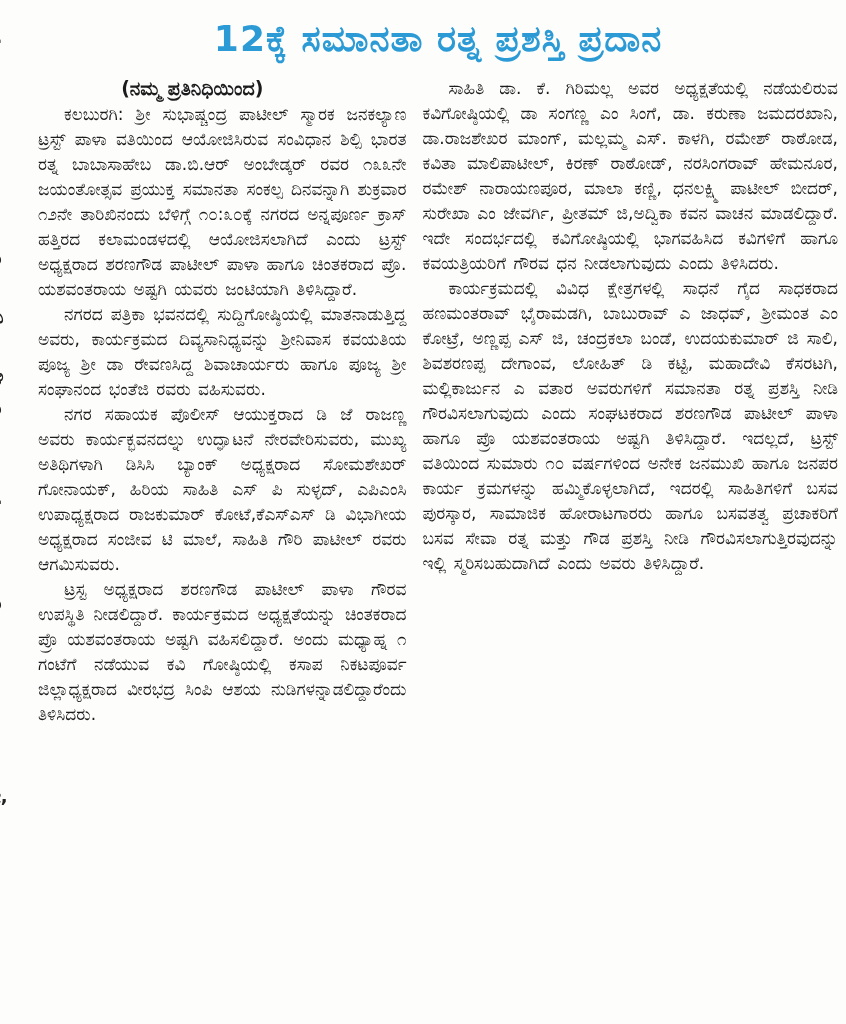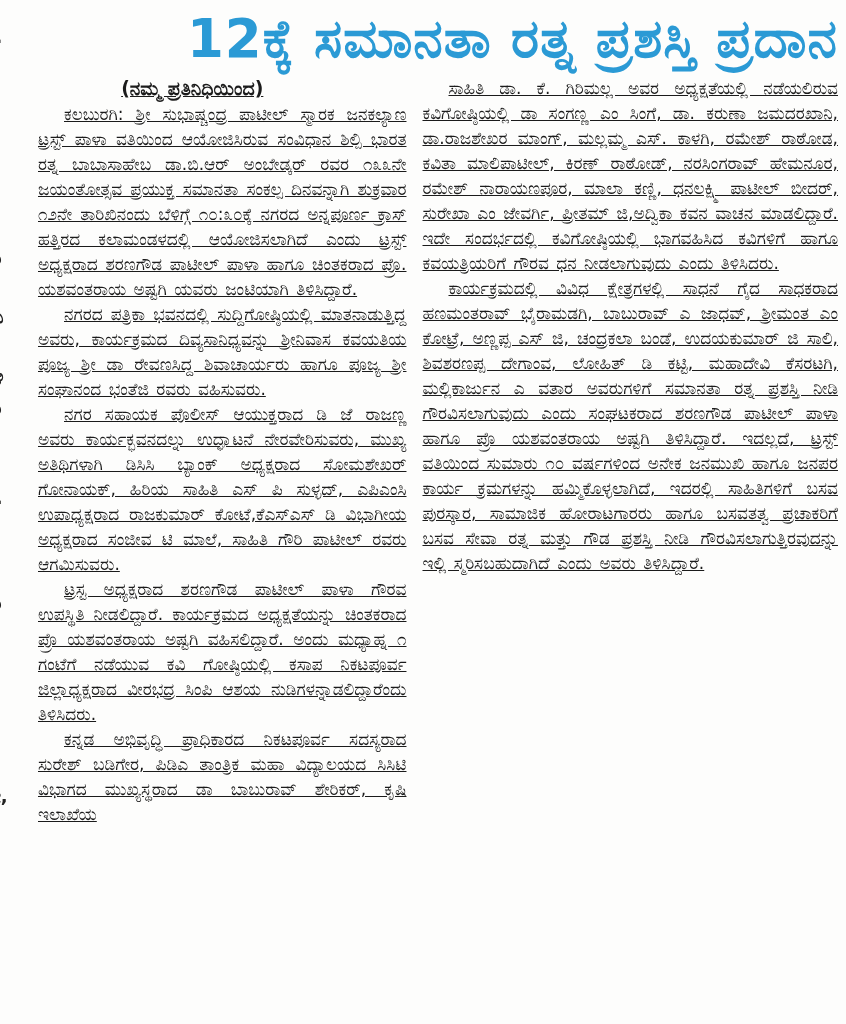--- a/index.html
+++ b/index.html
@@ -36,33 +36,33 @@
   }
   .content {
     position: absolute;
     left: 38px;
     right: 8px;
     top: 6px;
   }
   .headline {
     margin: 0;
     padding: 2px 0 4px 0;
-    text-align: right;
-    font-size: 53px;
+    text-align: center;
+    font-size: 36px;
     line-height: 62px;
     font-weight: bold;
     letter-spacing: 1px;
     white-space: nowrap;
   }
   .columns {
     display: flex;
     gap: 16px;
     margin-top: 2px;
   }
-  .col { text-align: justify; text-decoration: underline; }
+  .col { text-align: justify; }
   .col-left  { width: 47%; }
   .col-right { width: 53%; }
   .byline {
     text-align: center;
     font-weight: bold;
     font-size: 19px;
     line-height: 25px;
     padding-right: 60px;
     margin-bottom: 1px;
     white-space: nowrap;
@@ -123,21 +123,20 @@
     <h1 class="headline" id="headline" style="color: rgb(43, 154, 213);">12ಕ್ಕೆ ಸಮಾನತಾ ರತ್ನ ಪ್ರಶಸ್ತಿ ಪ್ರದಾನ</h1>
 
     <div class="columns">
 
       <div class="col col-left">
         <div class="byline">(ನಮ್ಮ ಪ್ರತಿನಿಧಿಯಿಂದ)</div>
         <p>ಕಲಬುರಗಿ: ಶ್ರೀ ಸುಭಾಷ್ಚಂದ್ರ ಪಾಟೀಲ್ ಸ್ಮಾರಕ ಜನಕಲ್ಯಾಣ ಟ್ರಸ್ಟ್ ಪಾಳಾ ವತಿಯಿಂದ ಆಯೋಜಿಸಿರುವ ಸಂವಿಧಾನ ಶಿಲ್ಪಿ ಭಾರತ ರತ್ನ ಬಾಬಾಸಾಹೇಬ ಡಾ.ಬಿ.ಆರ್ ಅಂಬೇಡ್ಕರ್ ರವರ ೧೩೩ನೇ ಜಯಂತೋತ್ಸವ ಪ್ರಯುಕ್ತ ಸಮಾನತಾ ಸಂಕಲ್ಪ ದಿನವನ್ನಾಗಿ ಶುಕ್ರವಾರ ೧೨ನೇ ತಾರಿಖಿನಂದು ಬೆಳಿಗ್ಗೆ ೧೦:೩೦ಕ್ಕೆ ನಗರದ ಅನ್ನಪೂರ್ಣ ಕ್ರಾಸ್ ಹತ್ತಿರದ ಕಲಾಮಂಡಳದಲ್ಲಿ ಆಯೋಜಿಸಲಾಗಿದೆ ಎಂದು ಟ್ರಸ್ಟ್ ಅಧ್ಯಕ್ಷರಾದ ಶರಣಗೌಡ ಪಾಟೀಲ್ ಪಾಳಾ ಹಾಗೂ ಚಿಂತಕರಾದ ಪ್ರೊ. ಯಶವಂತರಾಯ ಅಷ್ಟಗಿ ಯವರು ಜಂಟಿಯಾಗಿ ತಿಳಿಸಿದ್ದಾರೆ.</p>
         <p>ನಗರದ ಪತ್ರಿಕಾ ಭವನದಲ್ಲಿ ಸುದ್ದಿಗೋಷ್ಠಿಯಲ್ಲಿ ಮಾತನಾಡುತ್ತಿದ್ದ ಅವರು, ಕಾರ್ಯಕ್ರಮದ ದಿವ್ಯಸಾನಿಧ್ಯವನ್ನು ಶ್ರೀನಿವಾಸ ಕವಯತಿಯ ಪೂಜ್ಯ ಶ್ರೀ ಡಾ ರೇವಣಸಿದ್ದ ಶಿವಾಚಾರ್ಯರು ಹಾಗೂ ಪೂಜ್ಯ ಶ್ರೀ ಸಂಘಾನಂದ ಭಂತೆಜಿ ರವರು ವಹಿಸುವರು.</p>
         <p>ನಗರ ಸಹಾಯಕ ಪೊಲೀಸ್ ಆಯುಕ್ತರಾದ ಡಿ ಜೆ ರಾಜಣ್ಣ ಅವರು ಕಾರ್ಯಕ್ಭವನದಲ್ನು ಉದ್ಘಾಟನೆ ನೇರವೇರಿಸುವರು, ಮುಖ್ಯ ಅತಿಥಿಗಳಾಗಿ ಡಿಸಿಸಿ ಬ್ಯಾಂಕ್ ಅಧ್ಯಕ್ಷರಾದ ಸೋಮಶೇಖರ್ ಗೋನಾಯಕ್, ಹಿರಿಯ ಸಾಹಿತಿ ಎಸ್ ಪಿ ಸುಳ್ಳದ್, ಎಪಿಎಂಸಿ ಉಪಾಧ್ಯಕ್ಷರಾದ ರಾಜಕುಮಾರ್ ಕೋಟೆ,ಕೆಎಸ್‌ಎಸ್ ಡಿ ವಿಭಾಗೀಯ ಅಧ್ಯಕ್ಷರಾದ ಸಂಜೀವ ಟಿ ಮಾಲೆ, ಸಾಹಿತಿ ಗೌರಿ ಪಾಟೀಲ್ ರವರು ಆಗಮಿಸುವರು.</p>
         <p>ಟ್ರಸ್ಟ ಅಧ್ಯಕ್ಷರಾದ ಶರಣಗೌಡ ಪಾಟೀಲ್ ಪಾಳಾ ಗೌರವ ಉಪಸ್ಥಿತಿ ನೀಡಲಿದ್ದಾರೆ. ಕಾರ್ಯಕ್ರಮದ ಅಧ್ಯಕ್ಷತೆಯನ್ನು ಚಿಂತಕರಾದ ಪ್ರೊ ಯಶವಂತರಾಯ ಅಷ್ಟಗಿ ವಹಿಸಲಿದ್ದಾರೆ. ಅಂದು ಮಧ್ಯಾಹ್ನ ೧ ಗಂಟೆಗೆ ನಡೆಯುವ ಕವಿ ಗೋಷ್ಠಿಯಲ್ಲಿ ಕಸಾಪ ನಿಕಟಪೂರ್ವ ಜಿಲ್ಲಾಧ್ಯಕ್ಷರಾದ ವೀರಭದ್ರ ಸಿಂಪಿ ಆಶಯ ನುಡಿಗಳನ್ನಾಡಲಿದ್ದಾರೆಂದು ತಿಳಿಸಿದರು.</p>
-        <p>ಕನ್ನಡ ಅಭಿವೃದ್ಧಿ ಪ್ರಾಧಿಕಾರದ ನಿಕಟಪೂರ್ವ ಸದಸ್ಯರಾದ ಸುರೇಶ್ ಬಡಿಗೇರ, ಪಿಡಿಎ ತಾಂತ್ರಿಕ ಮಹಾ ವಿದ್ಯಾಲಯದ ಸಿಸಿಟಿ ವಿಭಾಗದ ಮುಖ್ಯಸ್ಥರಾದ ಡಾ ಬಾಬುರಾವ್ ಶೇರಿಕರ್, ಕೃಷಿ ಇಲಾಖೆಯ</p>
       </div>
 
       <div class="col col-right">
         <p>ಸಾಹಿತಿ ಡಾ. ಕೆ. ಗಿರಿಮಲ್ಲ ಅವರ ಅಧ್ಯಕ್ಷತೆಯಲ್ಲಿ ನಡೆಯಲಿರುವ ಕವಿಗೋಷ್ಠಿಯಲ್ಲಿ ಡಾ ಸಂಗಣ್ಣ ಎಂ ಸಿಂಗೆ, ಡಾ. ಕರುಣಾ ಜಮದರಖಾನಿ, ಡಾ.ರಾಜಶೇಖರ ಮಾಂಗ್, ಮಲ್ಲಮ್ಮ ಎಸ್. ಕಾಳಗಿ, ರಮೇಶ್ ರಾಠೋಡ, ಕವಿತಾ ಮಾಲಿಪಾಟೀಲ್, ಕಿರಣ್ ರಾಠೋಡ್, ನರಸಿಂಗರಾವ್ ಹೇಮನೂರ, ರಮೇಶ್ ನಾರಾಯಣಪೂರ, ಮಾಲಾ ಕಣ್ಣಿ, ಧನಲಕ್ಷ್ಮಿ ಪಾಟೀಲ್ ಬೀದರ್, ಸುರೇಖಾ ಎಂ ಜೇವರ್ಗಿ, ಪ್ರೀತಮ್ ಜಿ,ಅದ್ವಿಕಾ ಕವನ ವಾಚನ ಮಾಡಲಿದ್ದಾರೆ. ಇದೇ ಸಂದರ್ಭದಲ್ಲಿ ಕವಿಗೋಷ್ಠಿಯಲ್ಲಿ ಭಾಗವಹಿಸಿದ ಕವಿಗಳಿಗೆ ಹಾಗೂ ಕವಯತ್ರಿಯರಿಗೆ ಗೌರವ ಧನ ನೀಡಲಾಗುವುದು ಎಂದು ತಿಳಿಸಿದರು.</p>
         <p>ಕಾರ್ಯಕ್ರಮದಲ್ಲಿ ವಿವಿಧ ಕ್ಷೇತ್ರಗಳಲ್ಲಿ ಸಾಧನೆ ಗೈದ ಸಾಧಕರಾದ ಹಣಮಂತರಾವ್ ಭೈರಾಮಡಗಿ, ಬಾಬುರಾವ್ ಎ ಜಾಧವ್, ಶ್ರೀಮಂತ ಎಂ ಕೋಟ್ರೆ, ಅಣ್ಣಪ್ಪ ಎಸ್ ಜಿ, ಚಂದ್ರಕಲಾ ಬಂಡೆ, ಉದಯಕುಮಾರ್ ಜಿ ಸಾಲಿ, ಶಿವಶರಣಪ್ಪ ದೇಗಾಂವ, ಲೋಹಿತ್ ಡಿ ಕಟ್ಟಿ, ಮಹಾದೇವಿ ಕೆಸರಟಗಿ, ಮಲ್ಲಿಕಾರ್ಜುನ ಎ ವತಾರ ಅವರುಗಳಿಗೆ ಸಮಾನತಾ ರತ್ನ ಪ್ರಶಸ್ತಿ ನೀಡಿ ಗೌರವಿಸಲಾಗುವುದು ಎಂದು ಸಂಘಟಕರಾದ ಶರಣಗೌಡ ಪಾಟೀಲ್ ಪಾಳಾ ಹಾಗೂ ಪ್ರೊ ಯಶವಂತರಾಯ ಅಷ್ಟಗಿ ತಿಳಿಸಿದ್ದಾರೆ. ಇದಲ್ಲದೆ, ಟ್ರಸ್ಟ್ ವತಿಯಿಂದ ಸುಮಾರು ೧೦ ವರ್ಷಗಳಿಂದ ಅನೇಕ ಜನಮುಖಿ ಹಾಗೂ ಜನಪರ ಕಾರ್ಯ ಕ್ರಮಗಳನ್ನು ಹಮ್ಮಿಕೊಳ್ಳಲಾಗಿದೆ, ಇದರಲ್ಲಿ ಸಾಹಿತಿಗಳಿಗೆ ಬಸವ ಪುರಸ್ಕಾರ, ಸಾಮಾಜಿಕ ಹೋರಾಟಗಾರರು ಹಾಗೂ ಬಸವತತ್ವ ಪ್ರಚಾಕರಿಗೆ ಬಸವ ಸೇವಾ ರತ್ನ ಮತ್ತು ಗೌಡ ಪ್ರಶಸ್ತಿ ನೀಡಿ ಗೌರವಿಸಲಾಗುತ್ತಿರವುದನ್ನು ಇಲ್ಲಿ ಸ್ಮರಿಸಬಹುದಾಗಿದೆ ಎಂದು ಅವರು ತಿಳಿಸಿದ್ದಾರೆ.</p>
       </div>
 
     </div>
   </div>
 </div>

